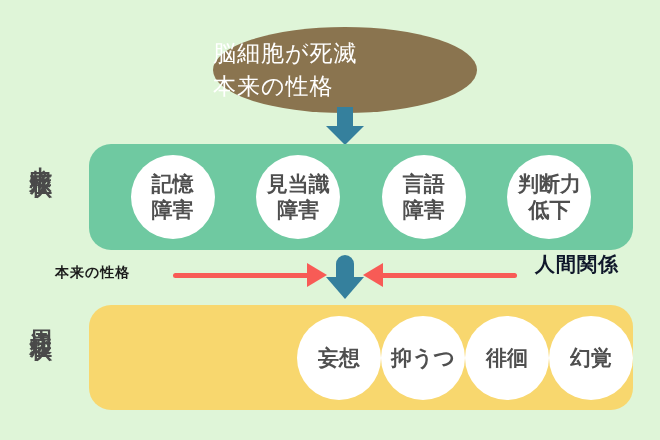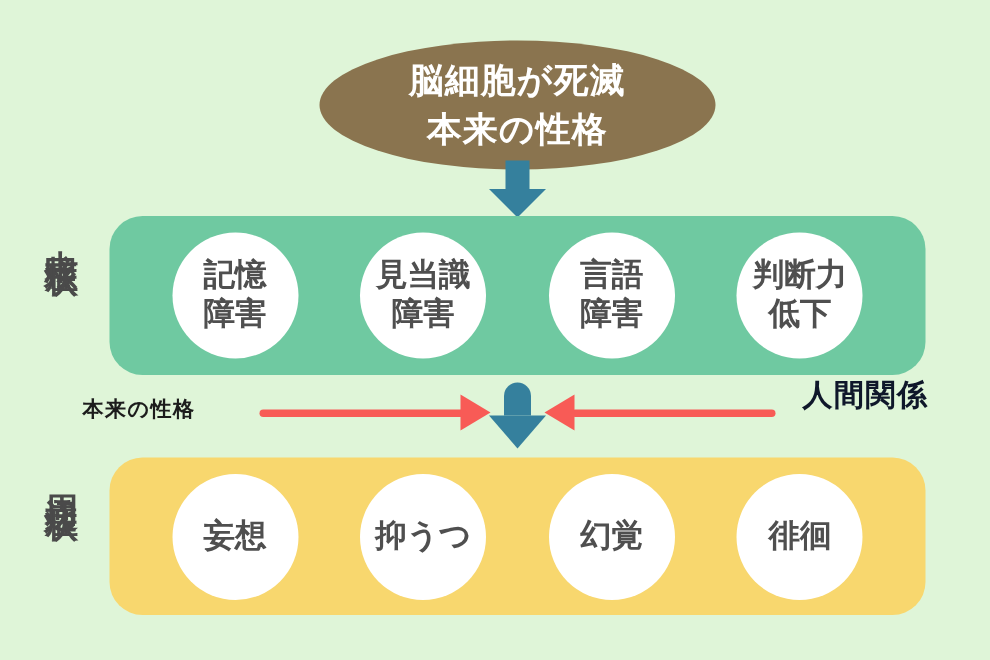--- a/index.html
+++ b/index.html
@@ -7,40 +7,40 @@
     position:relative;
     width:660px;height:440px;
     background:#dff5d8;
     overflow:hidden;
     font-family:"Liberation Sans", sans-serif;
   }
   
   .cause-bubble{
     position:absolute;left:213px;top:27px;width:264px;height:86px;
     background:#8a744f;border-radius:50%;
-    display:flex;flex-direction:column;align-items:center;justify-content:center;
-    color:#ffffff;font-size:23px;font-weight:700;line-height:33px;
+    display:flex;flex-direction:column;align-items:flex-start;justify-content:center;
+    color:#ffffff;font-size:23px;font-weight:400;line-height:33px;
     text-align:center;letter-spacing:1px;
   }
   
   .down-arrow{position:absolute;width:38px;display:flex;flex-direction:column;align-items:center;}
   .down-arrow .stem{background:#35809d;}
   .down-arrow .head{width:0;height:0;border-left:19px solid transparent;border-right:19px solid transparent;border-top:19px solid #35809d;}
   .arrow-top{left:326px;top:107px;}
   .arrow-top .stem{width:16px;height:19px;}
   .arrow-mid{left:326px;top:255px;}
   .arrow-mid .stem{width:18px;height:22px;border-radius:9px 9px 0 0;}
   .arrow-mid .head{border-top-width:22px;}
   
   .band{
-    position:absolute;left:73px;width:544px;border-radius:22px;
+    position:absolute;left:89px;width:544px;border-radius:22px;
     display:flex;align-items:center;justify-content:space-evenly;
   }
   .band-core{top:144px;height:106px;background:#6fc9a1;}
-  .band-peripheral{top:305px;height:105px;background:#f8d76e;}
+  .band-peripheral{top:305px;height:105px;background:#f8d76e;justify-content:flex-end;}
   .circle{
     width:84px;height:84px;background:#ffffff;border-radius:50%;
     display:flex;flex-direction:column;align-items:center;justify-content:center;
     color:#4f4f4f;font-size:21px;font-weight:700;line-height:26px;
     text-align:center;
   }
   
   .side-label{
     position:absolute;left:26px;
     writing-mode:vertical-rl;text-orientation:upright;
@@ -121,20 +121,20 @@
 
   <div class="side-label side-peripheral">周辺症状</div>
   <div class="band band-peripheral">
     <div class="circle">
       <span>妄想</span>
     </div>
     <div class="circle">
       <span>抑うつ</span>
     </div>
     <div class="circle">
-      <span>幻覚</span>
+      <span>徘徊</span>
     </div>
     <div class="circle">
-      <span>徘徊</span>
+      <span>幻覚</span>
     </div>
   </div>
 
 </div>
 
 </body></html>

